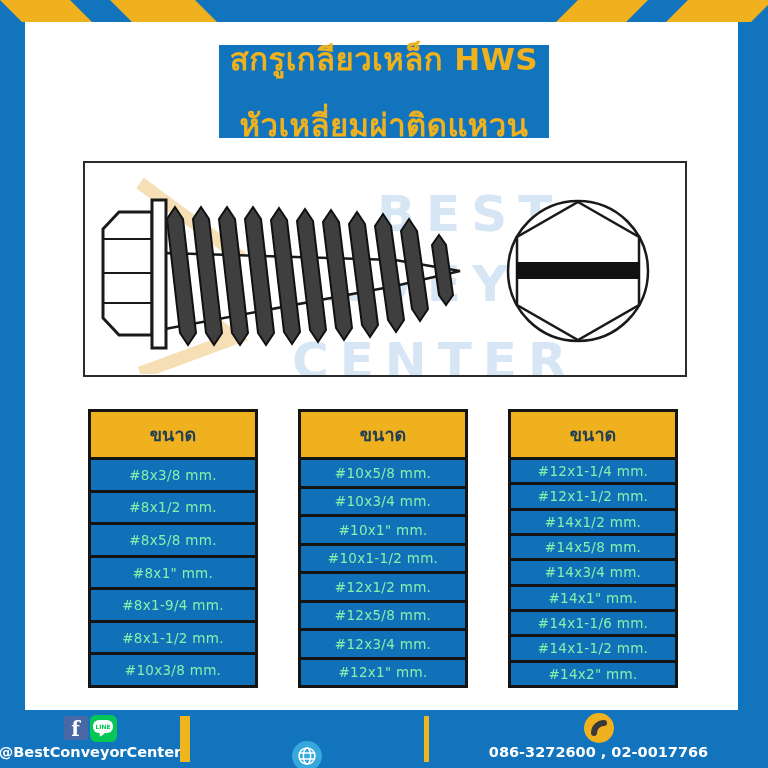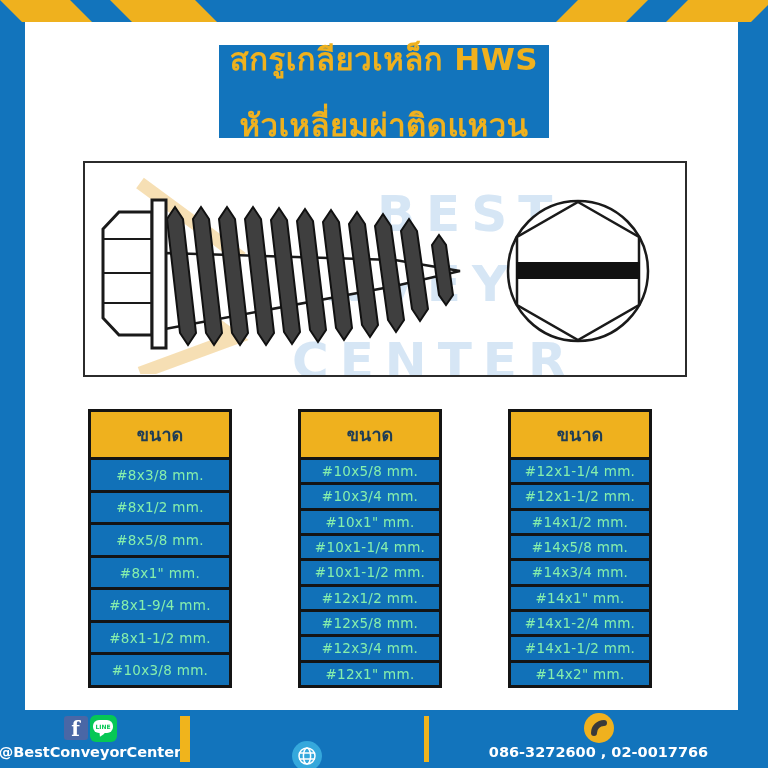--- a/index.html
+++ b/index.html
@@ -27,21 +27,21 @@
   
   .diagram-box { position:absolute; left:83px; top:161px; width:604px; height:216px;
     background:#fff; border:2.5px solid #2b2b2b; overflow:hidden; }
   .wm { position:absolute; color:#d6e6f5; font-weight:bold; letter-spacing:11px; font-size:50px; white-space:nowrap; }
   .wm1 { left:292px; top:22px; }
   .wm2 { left:138px; top:92px; }
   .wm3 { left:188px; top:169px;margin-left:19px; }
   .diagram-svg { position:absolute; left:0; top:0; }
 
   
-  .stable { position:absolute; top:409px; width:144px; height:279px;
+  .stable { position:absolute; top:409px; width:170px; height:279px;
     border:3px solid #141414; display:flex; flex-direction:column; background:#1171B8; }
   .stable.t1 { left:88px; } .stable.t2 { left:298px; } .stable.t3 { left:508px; }
   .shead { flex:none; height:45px; background:#EFB11E; color:#1F3D55; font-weight:bold;
     font-size:18px; display:flex; align-items:center; justify-content:center; }
   .trow { flex:1; border-top:3px solid #141414; background:#1171B8; color:#86efac;
     font-size:13.5px; font-weight:500; display:flex; align-items:center; justify-content:center; letter-spacing:0.3px; }
 
   
   .footer { position:absolute; left:0; bottom:0; width:768px; height:58px; background:#1274BC;
     display:flex; align-items:stretch; color:#fff; }
@@ -142,37 +142,36 @@
     <div class="trow">#8x1-9/4 mm.</div>
     <div class="trow">#8x1-1/2 mm.</div>
     <div class="trow">#10x3/8 mm.</div>
   </div>
 
   <div class="stable t2">
     <div class="shead">ขนาด</div>
     <div class="trow">#10x5/8 mm.</div>
     <div class="trow">#10x3/4 mm.</div>
     <div class="trow">#10x1" mm.</div>
-    <div class="trow">#10x1-1/4 mm.</div>
     <div class="trow">#10x1-1/2 mm.</div>
     <div class="trow">#12x1/2 mm.</div>
     <div class="trow">#12x5/8 mm.</div>
     <div class="trow">#12x3/4 mm.</div>
     <div class="trow">#12x1" mm.</div>
   </div>
 
   <div class="stable t3">
     <div class="shead">ขนาด</div>
     <div class="trow">#12x1-1/4 mm.</div>
     <div class="trow">#12x1-1/2 mm.</div>
     <div class="trow">#14x1/2 mm.</div>
     <div class="trow">#14x5/8 mm.</div>
     <div class="trow">#14x3/4 mm.</div>
     <div class="trow">#14x1" mm.</div>
-    <div class="trow">#14x1-2/4 mm.</div>
+    <div class="trow">#14x1-1/6 mm.</div>
     <div class="trow">#14x1-1/2 mm.</div>
     <div class="trow">#14x2" mm.</div>
   </div>
 
   <div class="footer">
     <div class="fsec s1">
       <div class="icon-row">
         <div class="fb-icon">f</div>
         <div class="line-icon">
           <div class="line-bubble">LINE</div>

